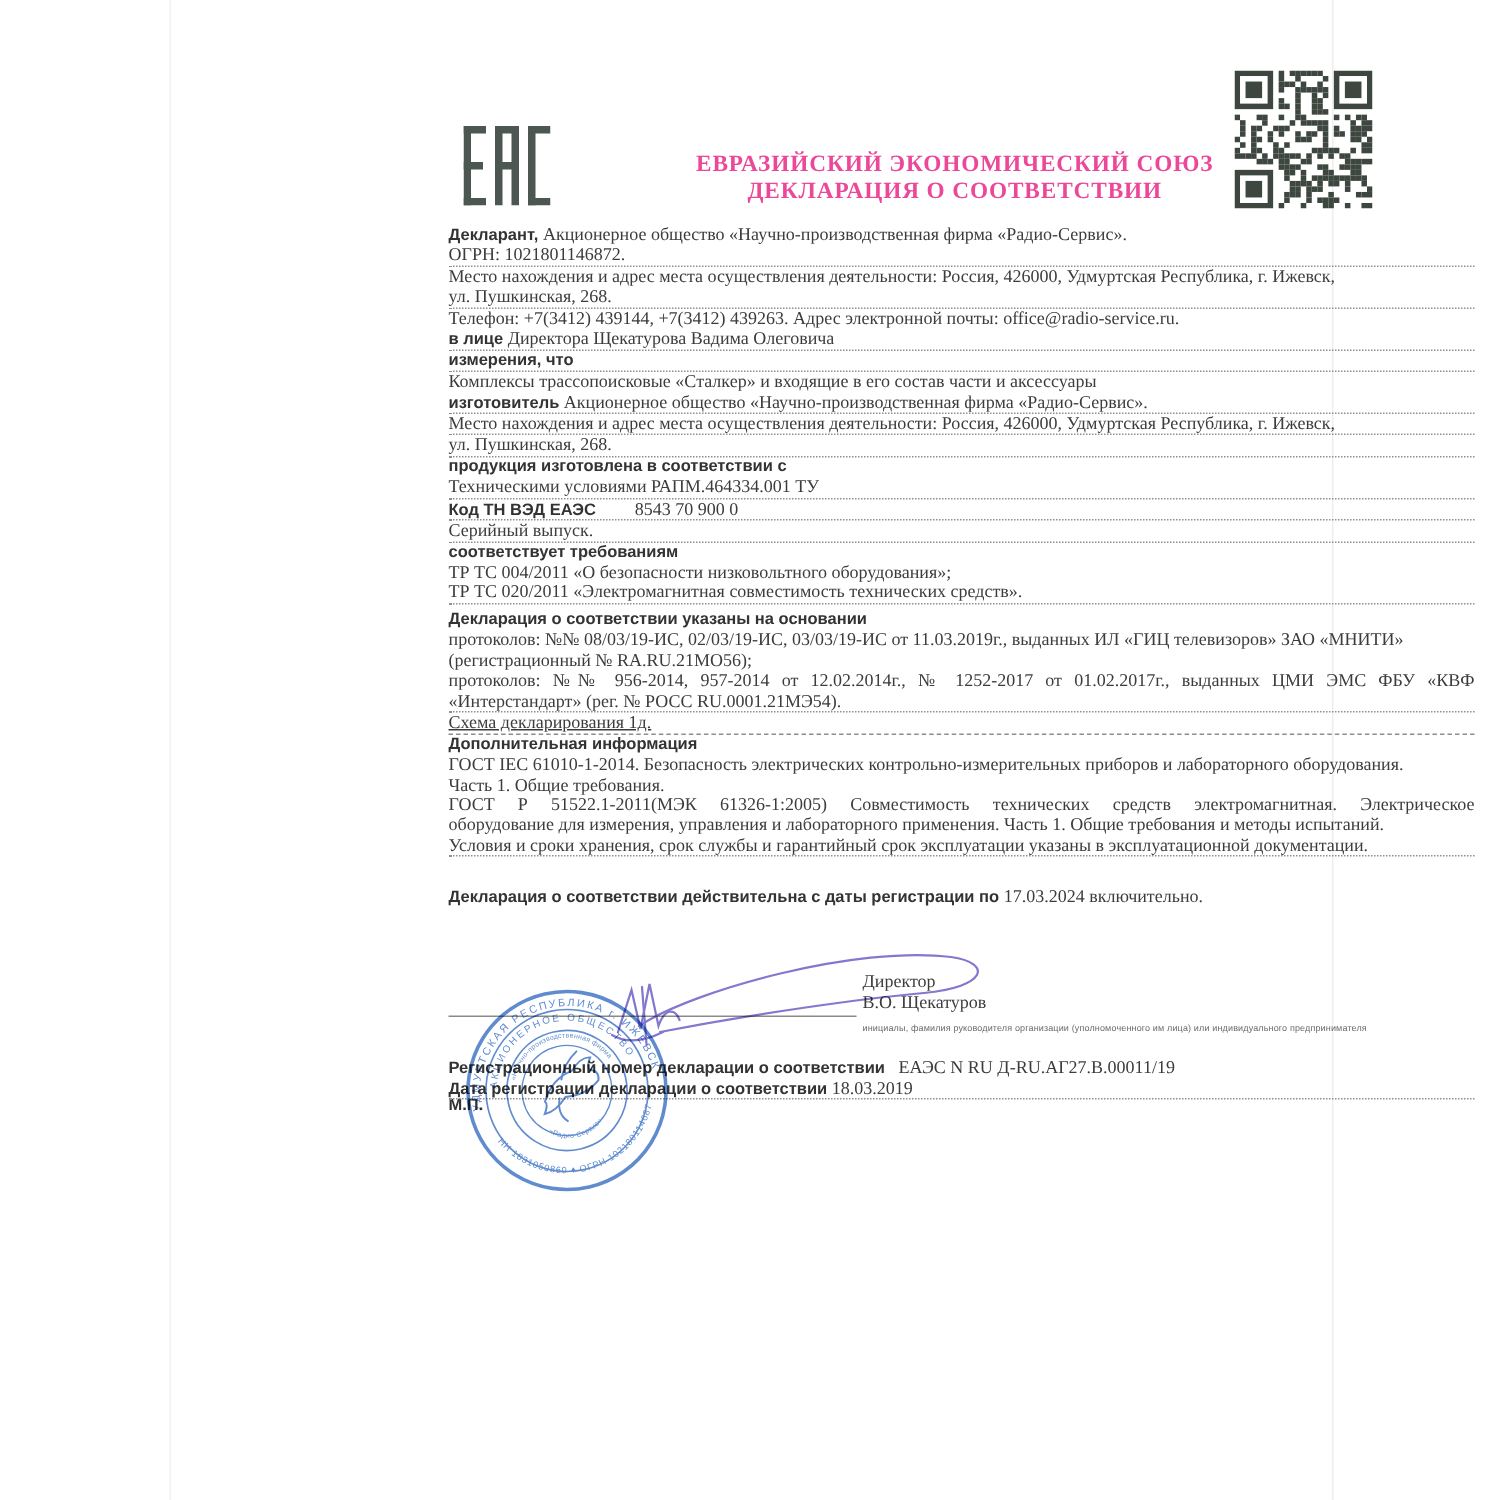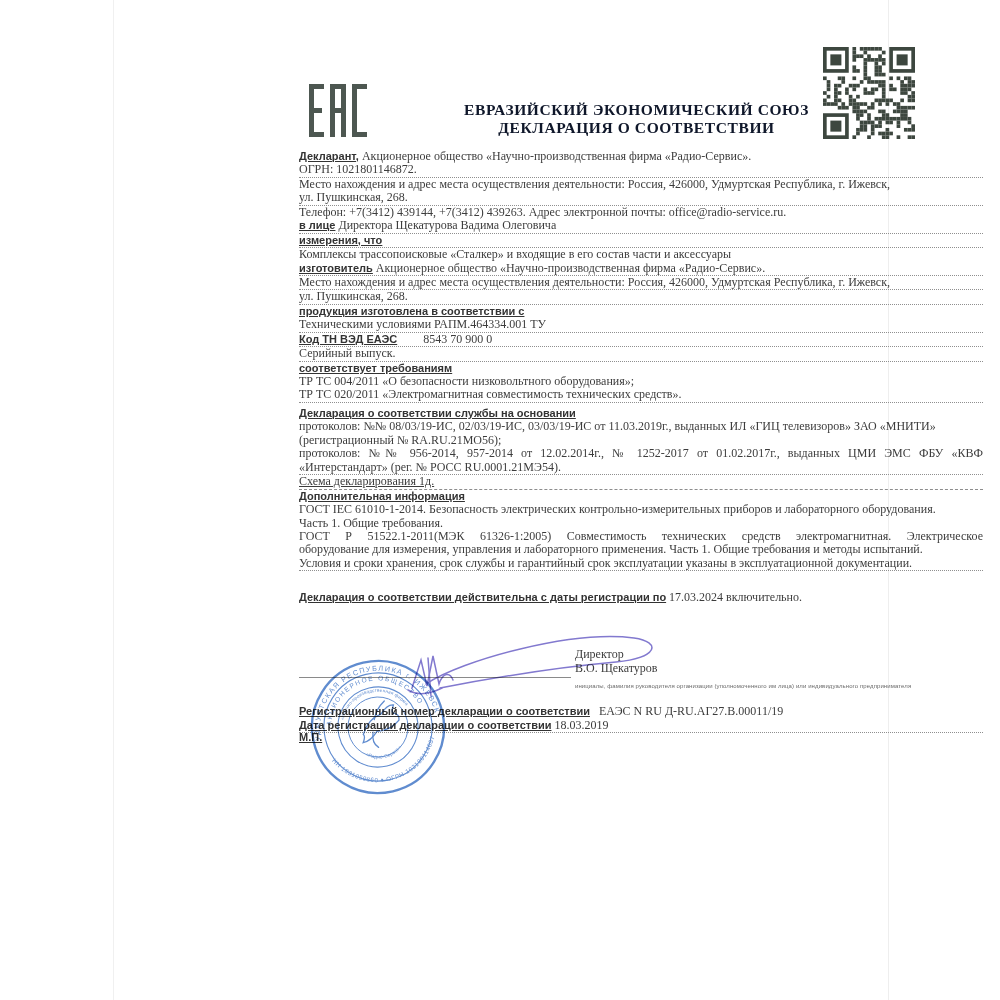--- a/index.html
+++ b/index.html
@@ -4,29 +4,29 @@
 <style>
   html,body{margin:0;padding:0;}
   body{
     width:1000px;height:1000px;position:relative;background:#ffffff;
     font-family:"Liberation Serif",serif;color:#3c3c3c;overflow:hidden;
   }
   .page{position:absolute;left:113px;top:0;width:774px;height:1000px;background:#fff;
     border-left:1px solid #f0f0f0;border-right:1px solid #eeeeee;}
   
   .title-block{position:absolute;left:250px;top:101px;width:545px;text-align:center;}
-  .title-line{font-size:15.5px;font-weight:bold;letter-spacing:.6px;line-height:17.5px;color:#0f172a;}
+  .title-line{font-size:15.5px;font-weight:bold;letter-spacing:.6px;line-height:17.5px;color:#ec4899;}
   .eac{position:absolute;left:195px;top:84px;}
   .qr{position:absolute;left:709px;top:47px;}
   
   .col{position:absolute;left:185px;width:684px;}
   .line{font-size:12px;line-height:13.45px;height:13.45px;white-space:nowrap;overflow:visible;}
   .dotted{border-bottom:1px dotted #8f8f8f;}
   .dashed{border-bottom:1px dashed #8d8d8d;text-decoration:underline;}
-  .blabel{font-family:"Liberation Sans",sans-serif;font-weight:bold;font-size:11px;color:#333;text-decoration:underline;}
+  .blabel{font-family:"Liberation Sans",sans-serif;font-weight:bold;font-size:11px;color:#333;}
   .just{white-space:normal;text-align:justify;text-align-last:justify;overflow:hidden;}
   .tab{display:inline-block;width:26px;}
   
   .sig-pos{position:absolute;left:461px;top:648px;font-size:12px;line-height:13.5px;}
   .sig-line{position:absolute;left:185px;top:677px;width:272px;border-top:1px solid #8a8a8a;height:0;}
   .sig-caption{position:absolute;left:461px;top:683px;font-family:"Liberation Sans",sans-serif;
     font-size:6px;color:#6a6a6a;letter-spacing:.1px;white-space:nowrap;}
   .mp{position:absolute;left:185px;top:691px;margin-top:40px;}
   .reg-block{position:absolute;left:185px;top:704px;width:684px;}
   .reg-line{font-size:12px;line-height:14px;height:14px;white-space:nowrap;}
@@ -305,21 +305,21 @@
     <div class="line blabel">продукция изготовлена в соответствии с</div>
     <div class="line dotted">Техническими условиями РАПМ.464334.001 ТУ</div>
     <div class="line dotted"><span class="blabel">Код ТН ВЭД ЕАЭС</span><span class="tab"></span><span>8543 70 900 0</span></div>
     <div class="line dotted">Серийный выпуск.</div>
     <div class="line blabel">соответствует требованиям</div>
     <div class="line">ТР ТС 004/2011 «О безопасности низковольтного оборудования»;</div>
     <div class="line dotted">ТР ТС 020/2011 «Электромагнитная совместимость технических средств».</div>
   </div>
 
   <div class="col" style="top:407px">
-    <div class="line blabel">Декларация о соответствии службы на основании</div>
+    <div class="line blabel">Декларация о соответствии указаны на основании</div>
     <div class="line">протоколов: №№ 08/03/19-ИС, 02/03/19-ИС, 03/03/19-ИС от 11.03.2019г., выданных ИЛ «ГИЦ телевизоров» ЗАО «МНИТИ»</div>
     <div class="line">(регистрационный № RA.RU.21МО56);</div>
     <div class="line just">протоколов: №№ 956-2014, 957-2014 от 12.02.2014г., № 1252-2017 от 01.02.2017г., выданных ЦМИ ЭМС ФБУ «КВФ</div>
     <div class="line dotted">«Интерстандарт» (рег. № РОСС RU.0001.21МЭ54).</div>
     <div class="line dashed">Схема декларирования 1д.</div>
     <div class="line blabel">Дополнительная информация</div>
     <div class="line">ГОСТ IEC 61010-1-2014. Безопасность электрических контрольно-измерительных приборов и лабораторного оборудования.</div>
     <div class="line">Часть 1. Общие требования.</div>
     <div class="line just">ГОСТ Р 51522.1-2011(МЭК 61326-1:2005) Совместимость технических средств электромагнитная. Электрическое</div>
     <div class="line">оборудование для измерения, управления и лабораторного применения. Часть 1. Общие требования и методы испытаний.</div>

